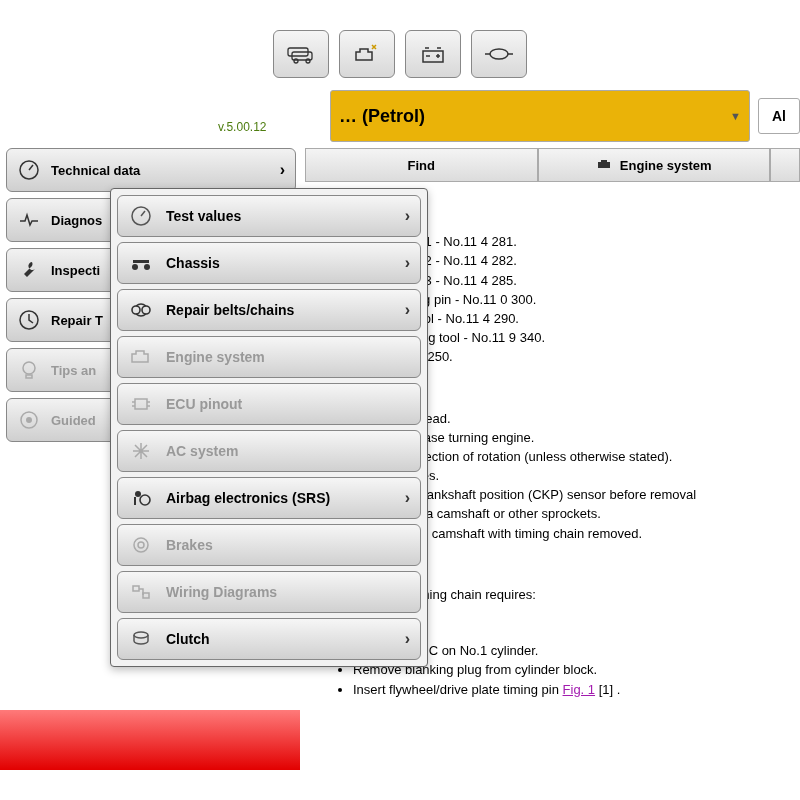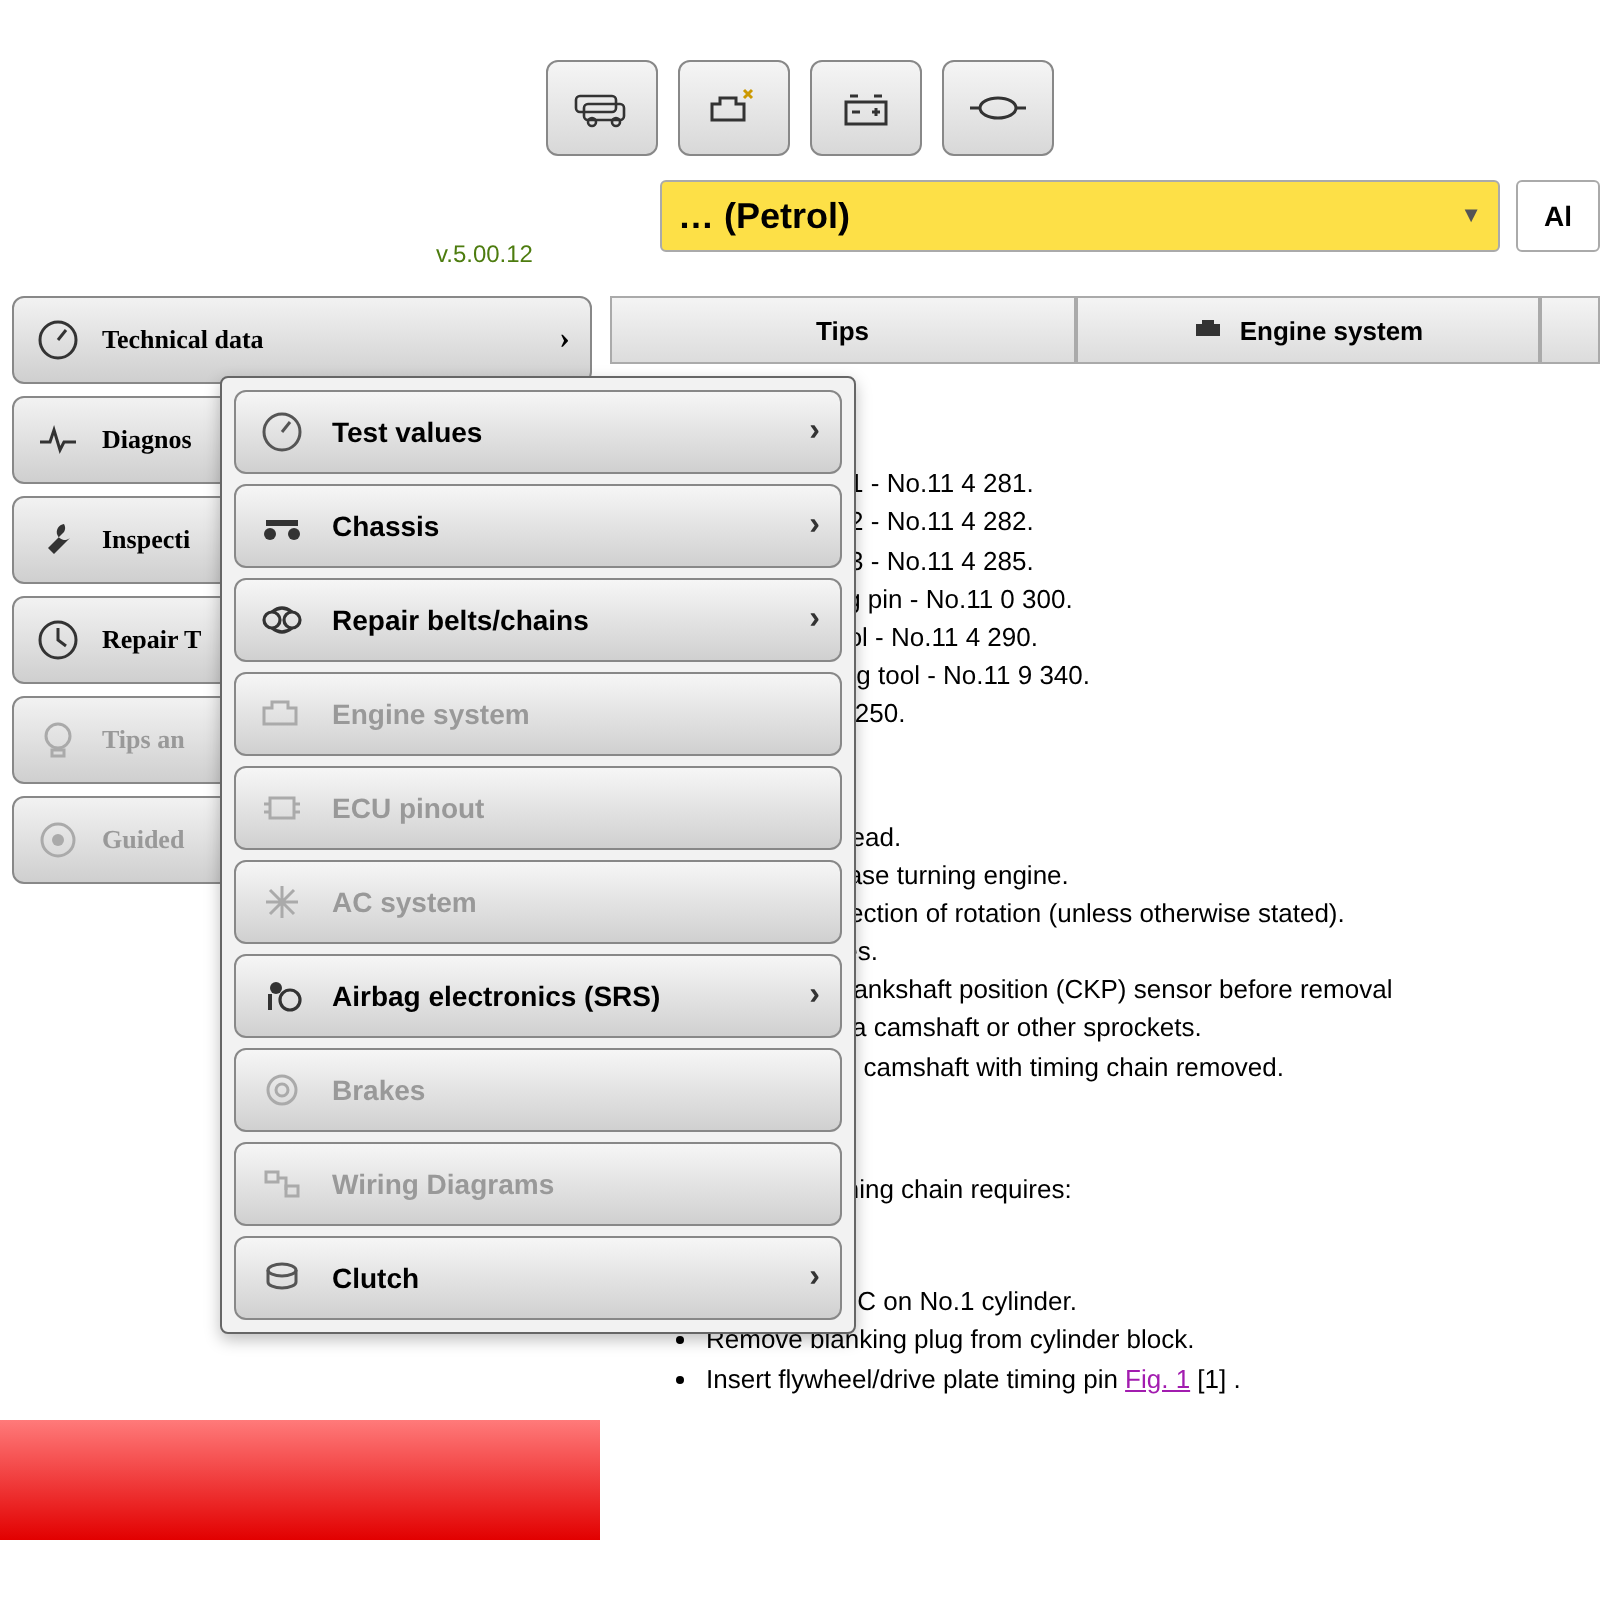--- a/index.html
+++ b/index.html
@@ -34,27 +34,27 @@
     cursor: pointer;
   }
   .vehicle-select-row {
     display: flex;
     gap: 8px;
     margin-left: 330px;
     align-items: center;
   }
   .vehicle-select {
     width: 420px;
-    height: 36px;
+    height: 52px;
     border: 1px solid #aaa;
     border-radius: 3px;
     display: flex;
     align-items: center;
     padding: 0 8px;
-    background: #fde047;
+    background: #eab308;
     font-size: 18px;
     font-weight: bold;
     justify-content: space-between;
     cursor: pointer;
   }
   .vehicle-select .dropdown-caret {
     font-size: 11px;
     color: #555;
   }
   .right-select {
@@ -90,21 +90,20 @@
     height: 44px;
     background: linear-gradient(#f2f2f2, #cfcfcf);
     border: 1px solid #888;
     border-radius: 6px;
     display: flex;
     align-items: center;
     padding: 0 10px;
     cursor: pointer;
     font-weight: bold;
     gap: 10px;
-    font-family: Liberation Serif, serif;
   }
   .side-item .chev {
     margin-left: auto;
     font-weight: bold;
     font-size: 16px;
   }
   .side-item.disabled {
     color: #999;
   }
   .side-icon {
@@ -303,21 +302,21 @@
           <circle cx="11" cy="11" r="8" fill="none" stroke="#aaa" stroke-width="1.5"></circle>
           <circle cx="11" cy="11" r="3" fill="#aaa"></circle>
         </svg>
     </span>
     <span>Guided</span>
   </div>
 </div>
 
 <div class="tabs-row">
   <div class="tab">
-    <span>Tips</span>
+    <span>Find</span>
   </div>
   <div class="tab">
     <span style="margin-right:6px;">
       <svg width="18" height="14" viewBox="0 0 18 14">
           <path d="M2 5 h3 v-2 h6 v2 h3 v6 h-12 z" fill="#333"></path>
         </svg>
     </span>
     <span>Engine system</span>
   </div>
   <div class="tab short"></div>

